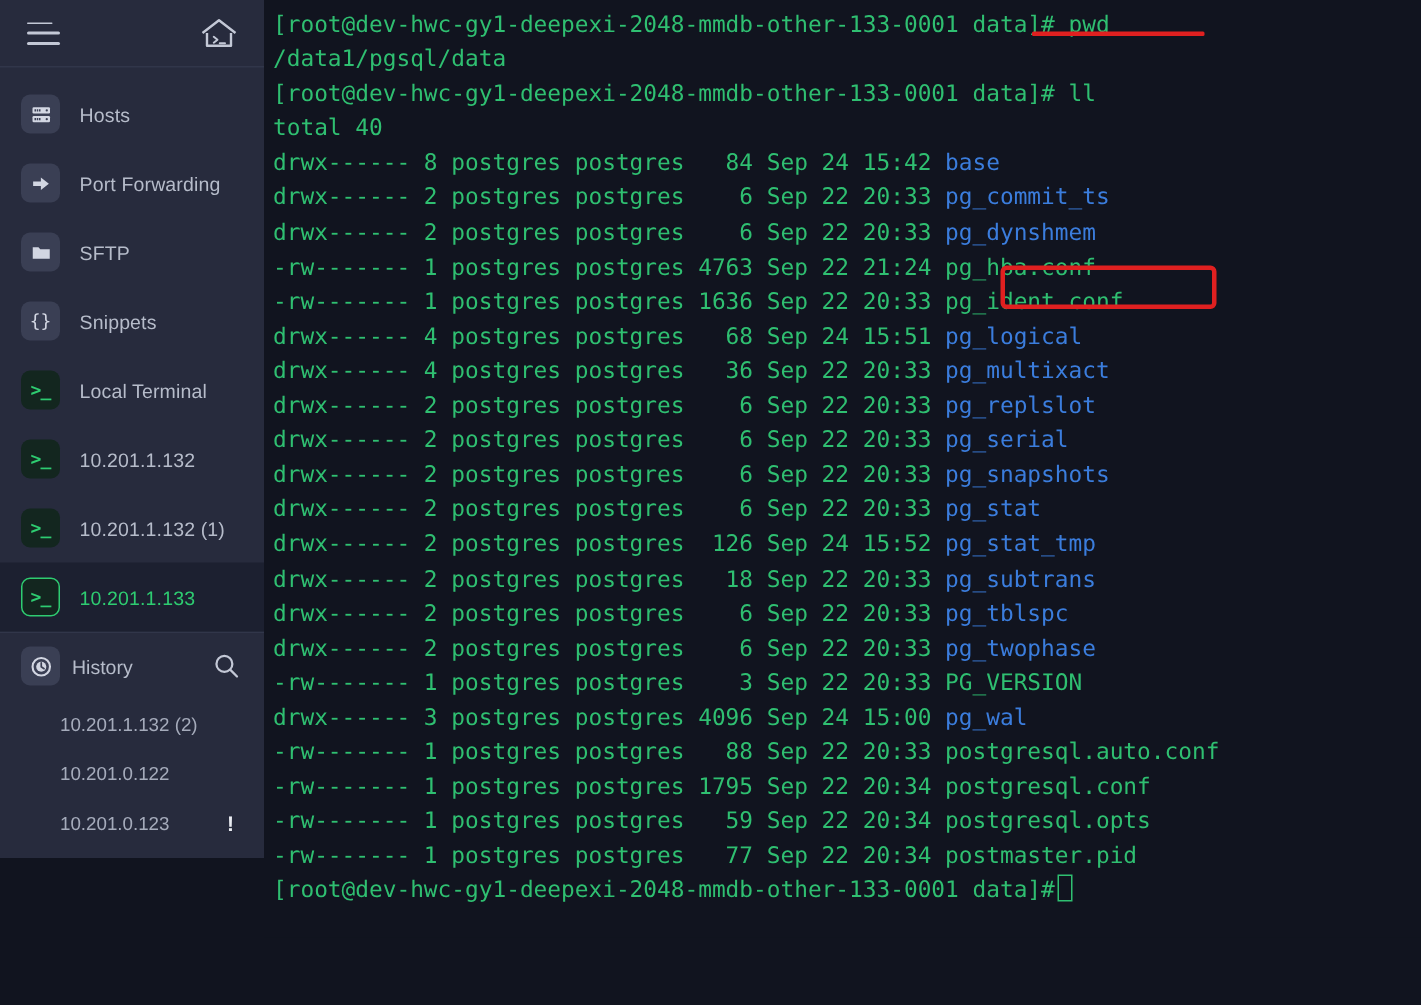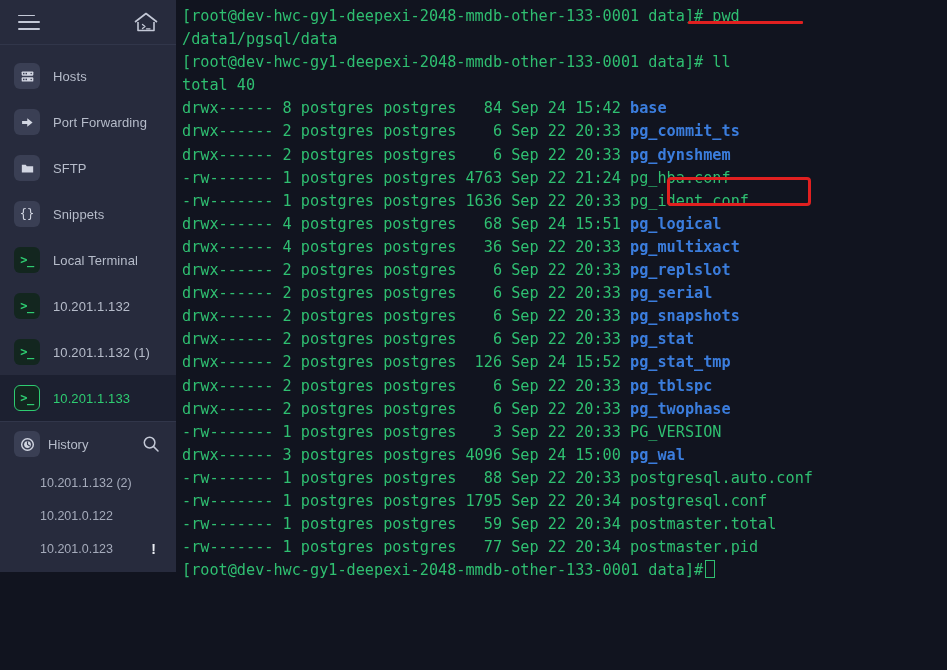--- a/index.html
+++ b/index.html
@@ -108,21 +108,21 @@
     overflow: hidden;
   }
   .tline {
     font-family: "DejaVu Sans Mono", monospace;
     font-size: 15.2px;
     line-height: 23.1px;
     white-space: pre;
     color: #2fbf71;
     letter-spacing: 0px;
   }
-  .c-dir  { color: #3b7ddd; font-weight: bold; }
+  .c-dir  { color: #3b7ddd; font-weight: normal; }
   .c-file { color: #2fbf71; }
   .c-green{ color: #2fbf71; }
 
   
   .annot-underline {
     position: absolute;
     height: 3px;
     background: #e02020;
     border-radius: 1px;
   }
@@ -284,27 +284,28 @@
         <div class="tline"><span class="c-green">drwx------ 2 postgres postgres    6 Sep 22 20:33 </span><span class="c-dir">pg_dynshmem</span></div>
         <div class="tline"><span class="c-green">-rw------- 1 postgres postgres 4763 Sep 22 21:24 </span><span class="c-file">pg_hba.conf</span></div>
         <div class="tline"><span class="c-green">-rw------- 1 postgres postgres 1636 Sep 22 20:33 </span><span class="c-file">pg_ident.conf</span></div>
         <div class="tline"><span class="c-green">drwx------ 4 postgres postgres   68 Sep 24 15:51 </span><span class="c-dir">pg_logical</span></div>
         <div class="tline"><span class="c-green">drwx------ 4 postgres postgres   36 Sep 22 20:33 </span><span class="c-dir">pg_multixact</span></div>
         <div class="tline"><span class="c-green">drwx------ 2 postgres postgres    6 Sep 22 20:33 </span><span class="c-dir">pg_replslot</span></div>
         <div class="tline"><span class="c-green">drwx------ 2 postgres postgres    6 Sep 22 20:33 </span><span class="c-dir">pg_serial</span></div>
         <div class="tline"><span class="c-green">drwx------ 2 postgres postgres    6 Sep 22 20:33 </span><span class="c-dir">pg_snapshots</span></div>
         <div class="tline"><span class="c-green">drwx------ 2 postgres postgres    6 Sep 22 20:33 </span><span class="c-dir">pg_stat</span></div>
         <div class="tline"><span class="c-green">drwx------ 2 postgres postgres  126 Sep 24 15:52 </span><span class="c-dir">pg_stat_tmp</span></div>
+        <div class="tline"><span class="c-green">drwx------ 2 postgres postgres   18 Sep 22 20:33 </span><span class="c-dir">pg_subtrans</span></div>
         <div class="tline"><span class="c-green">drwx------ 2 postgres postgres    6 Sep 22 20:33 </span><span class="c-dir">pg_tblspc</span></div>
         <div class="tline"><span class="c-green">drwx------ 2 postgres postgres    6 Sep 22 20:33 </span><span class="c-dir">pg_twophase</span></div>
         <div class="tline"><span class="c-green">-rw------- 1 postgres postgres    3 Sep 22 20:33 </span><span class="c-file">PG_VERSION</span></div>
         <div class="tline"><span class="c-green">drwx------ 3 postgres postgres 4096 Sep 24 15:00 </span><span class="c-dir">pg_wal</span></div>
         <div class="tline"><span class="c-green">-rw------- 1 postgres postgres   88 Sep 22 20:33 </span><span class="c-file">postgresql.auto.conf</span></div>
         <div class="tline"><span class="c-green">-rw------- 1 postgres postgres 1795 Sep 22 20:34 </span><span class="c-file">postgresql.conf</span></div>
-        <div class="tline"><span class="c-green">-rw------- 1 postgres postgres   59 Sep 22 20:34 </span><span class="c-file">postmaster.total</span></div>
+        <div class="tline"><span class="c-green">-rw------- 1 postgres postgres   59 Sep 22 20:34 </span><span class="c-file">postgresql.opts</span></div>
         <div class="tline"><span class="c-green">-rw------- 1 postgres postgres   77 Sep 22 20:34 </span><span class="c-file">postmaster.pid</span></div>
         <div class="tline"><span class="c-green">[root@dev-hwc-gy1-deepexi-2048-mmdb-other-133-0001 data]#</span><span class="cursor-block"></span></div>
       </div>
 
     <div class="annot-underline" id="annot-underline" style="left: 512px; top: 21px; width: 115px; background: rgb(224, 32, 32);"></div>
     <div class="annot-box" id="annot-box" style="left: 491px; top: 177px; width: 144px; height: 29px; border-color: rgb(224, 32, 32);"></div>
   </div>
 
 </div>
 

